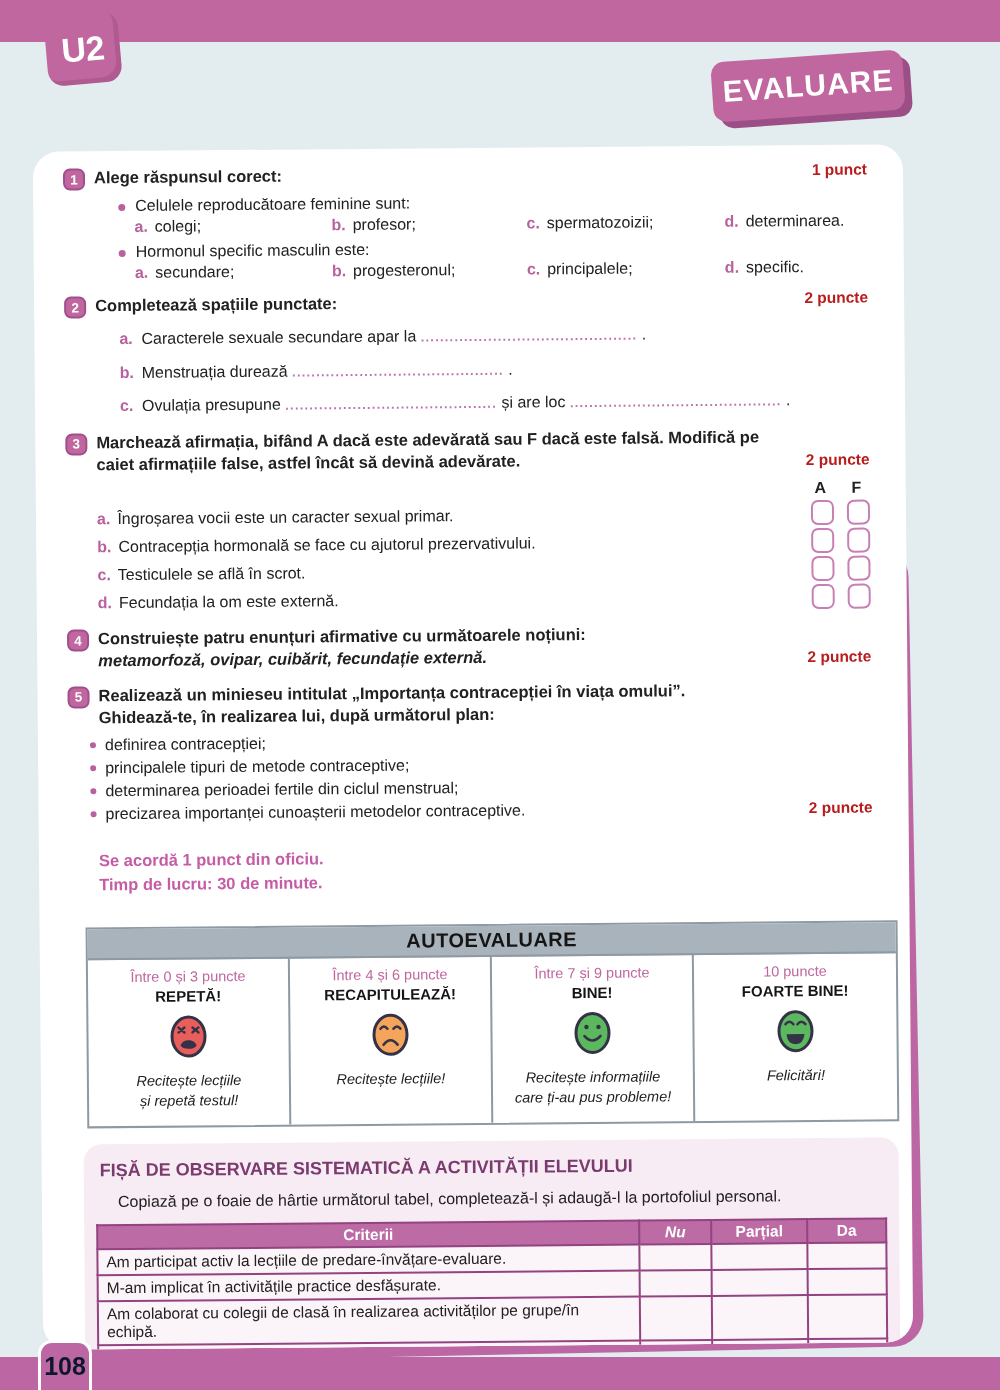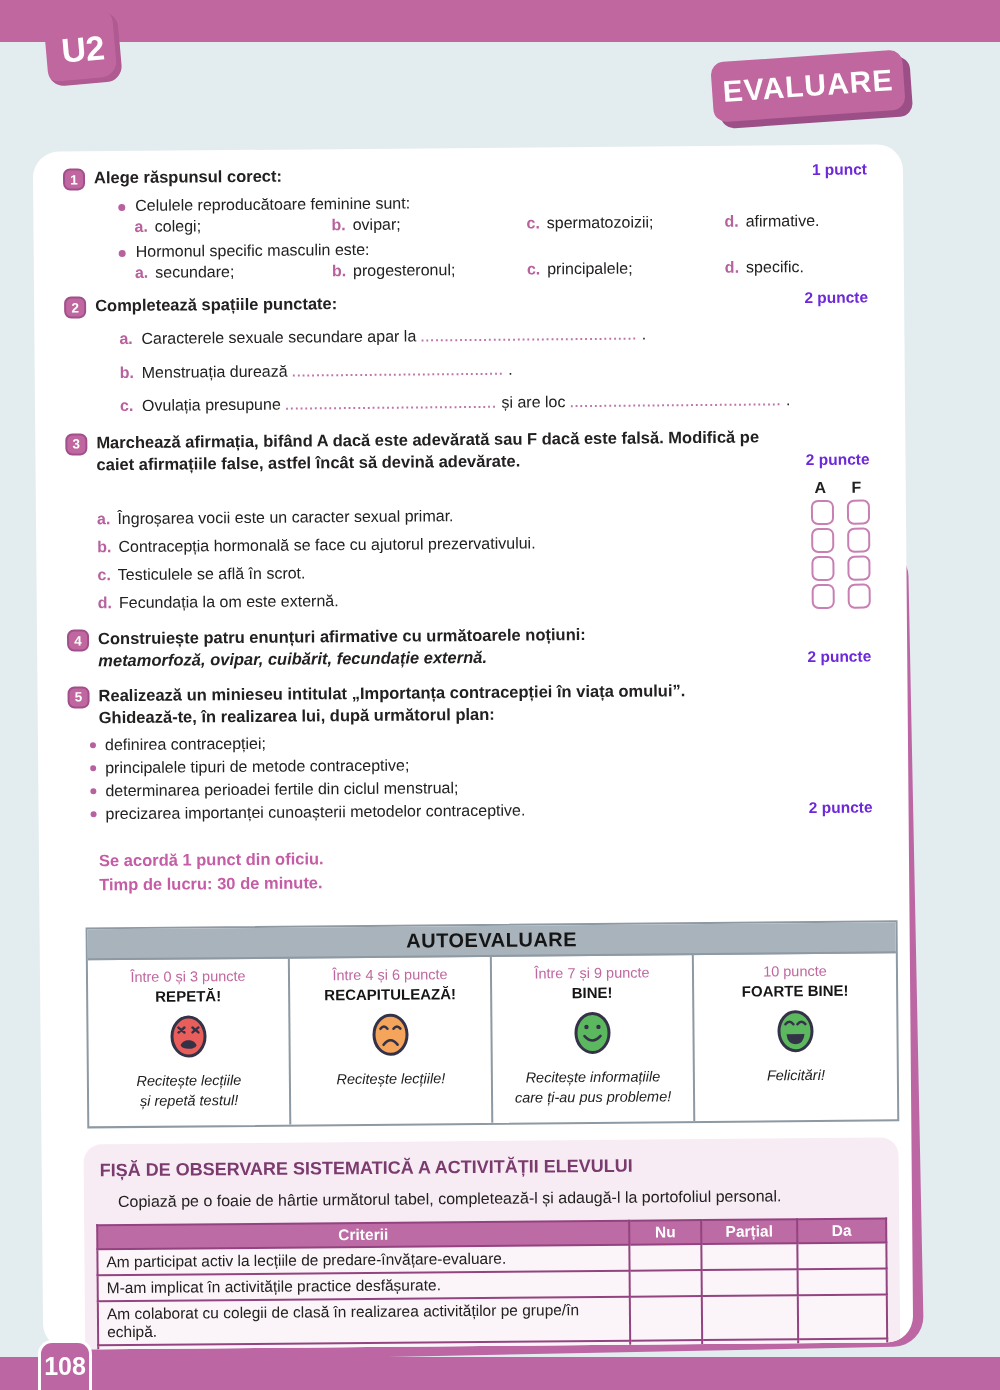--- a/index.html
+++ b/index.html
@@ -26,21 +26,21 @@
     border-radius:26px; transform:rotate(-0.5deg); z-index:2; padding:16px 36px 0 30px; overflow:hidden; }
 
   .q { margin-bottom:13px; }
   .q-head { display:flex; align-items:flex-start; gap:9px; }
   .q-num { flex:none; width:22px; height:22px; margin-top:1px; background:#c0679f; border:2px solid #a14f8c;
     border-radius:7px; color:#fff; font-weight:bold; font-size:13.5px;
     display:flex; align-items:center; justify-content:center; }
   .q-titles { flex:1; }
   .q-title { font-weight:bold; font-size:16.5px; color:#232020; line-height:1.32; }
   .q-title-italic { font-weight:bold; font-style:italic; font-size:16.5px; color:#232020; line-height:1.32; }
-  .q-points { color:#6d28d9; font-weight:bold; font-size:15.5px; white-space:nowrap; }
+  .q-points { color:#b91c1c; font-weight:bold; font-size:15.5px; white-space:nowrap; }
   .q-head .q-points { margin-left:10px; }
   .pts-bottom { align-self:flex-end; }
   .q-body { margin-left:31px; }
 
   .bullet-line { display:flex; gap:10px; margin:7px 0 3px 24px; font-size:16px; color:#232020; }
   .bdot { flex:none; width:7px; height:7px; border-radius:50%; background:#b8619e; margin-top:7px; }
 
   .opt-row { display:grid; grid-template-columns:197px 195px 198px auto; margin:3px 0 6px 40px;
     font-size:16px; color:#232020; }
   .letter { color:#b8619e; font-weight:bold; margin-right:7px; }
@@ -75,25 +75,25 @@
   .ae-emoji { margin:9px 0 7px; }
   .ae-advice { font-style:italic; font-size:14.5px; color:#232020; line-height:1.4; min-height:20px; }
 
   .fisa { margin:16px -23px 0 12px; background:#f7ecf4; border-radius:18px; padding:16px 12px 16px 12px; }
   .fisa-title { color:#7b3b6e; font-weight:bold; font-size:18px; margin-left:4px; }
   .fisa-intro { font-size:16px; color:#232020; margin:12px 0 13px 22px; }
   table.fisa-table { width:100%; border-collapse:collapse; }
   .fisa-table th, .fisa-table td { border:2px solid #93437f; font-size:15.5px; padding:3px 8px; color:#232020; }
   .fisa-table th { background:#bc6ba5; color:#fff; font-weight:bold; text-align:center; padding:2px 6px; }
   .fisa-table td { background:#fbf5f9; }
-  .col-nu { width:72px; } .col-partial { width:96px; } .col-da { width:89px; }
+  .col-nu { width:72px;font-style:italic; } .col-partial { width:96px; } .col-da { width:79px; }
 
   .page-num-badge { position:absolute; left:38px; bottom:0; width:54px; height:50px; background:#bc67a4;
     border:3px solid #fff; border-bottom:none; border-radius:14px 14px 0 0; z-index:5;
-    display:flex; align-items:center; justify-content:center; color:#ffffff; font-weight:bold; font-size:25px; }
+    display:flex; align-items:center; justify-content:center; color:#0f172a; font-weight:bold; font-size:25px; }
 </style>
 </head>
 <body>
 
 <div class="page">
   <div class="top-bar"></div>
   <div class="card-backing"></div>
 
   <div class="u2-badge">U2</div>
   <div class="evaluare-badge">EVALUARE</div>
@@ -106,23 +106,23 @@
         <span class="q-titles"><span class="q-title">Alege răspunsul corect:</span></span>
         <span class="q-points">1 punct</span>
       </div>
       <div class="q-body">
         <div class="bullet-line">
           <span class="bdot"></span>
           <span>Celulele reproducătoare feminine sunt:</span>
         </div>
         <div class="opt-row">
           <span><b class="letter">a.</b><span>colegi;</span></span>
-          <span><b class="letter">b.</b><span>ovipar;</span></span>
+          <span><b class="letter">b.</b><span>profesor;</span></span>
           <span><b class="letter">c.</b><span>spermatozoizii;</span></span>
-          <span><b class="letter">d.</b><span>afirmative.</span></span>
+          <span><b class="letter">d.</b><span>determinarea.</span></span>
         </div>
         <div class="bullet-line">
           <span class="bdot"></span>
           <span>Hormonul specific masculin este:</span>
         </div>
         <div class="opt-row">
           <span><b class="letter">a.</b><span>secundare;</span></span>
           <span><b class="letter">b.</b><span>progesteronul;</span></span>
           <span><b class="letter">c.</b><span>principalele;</span></span>
           <span><b class="letter">d.</b><span>specific.</span></span>

